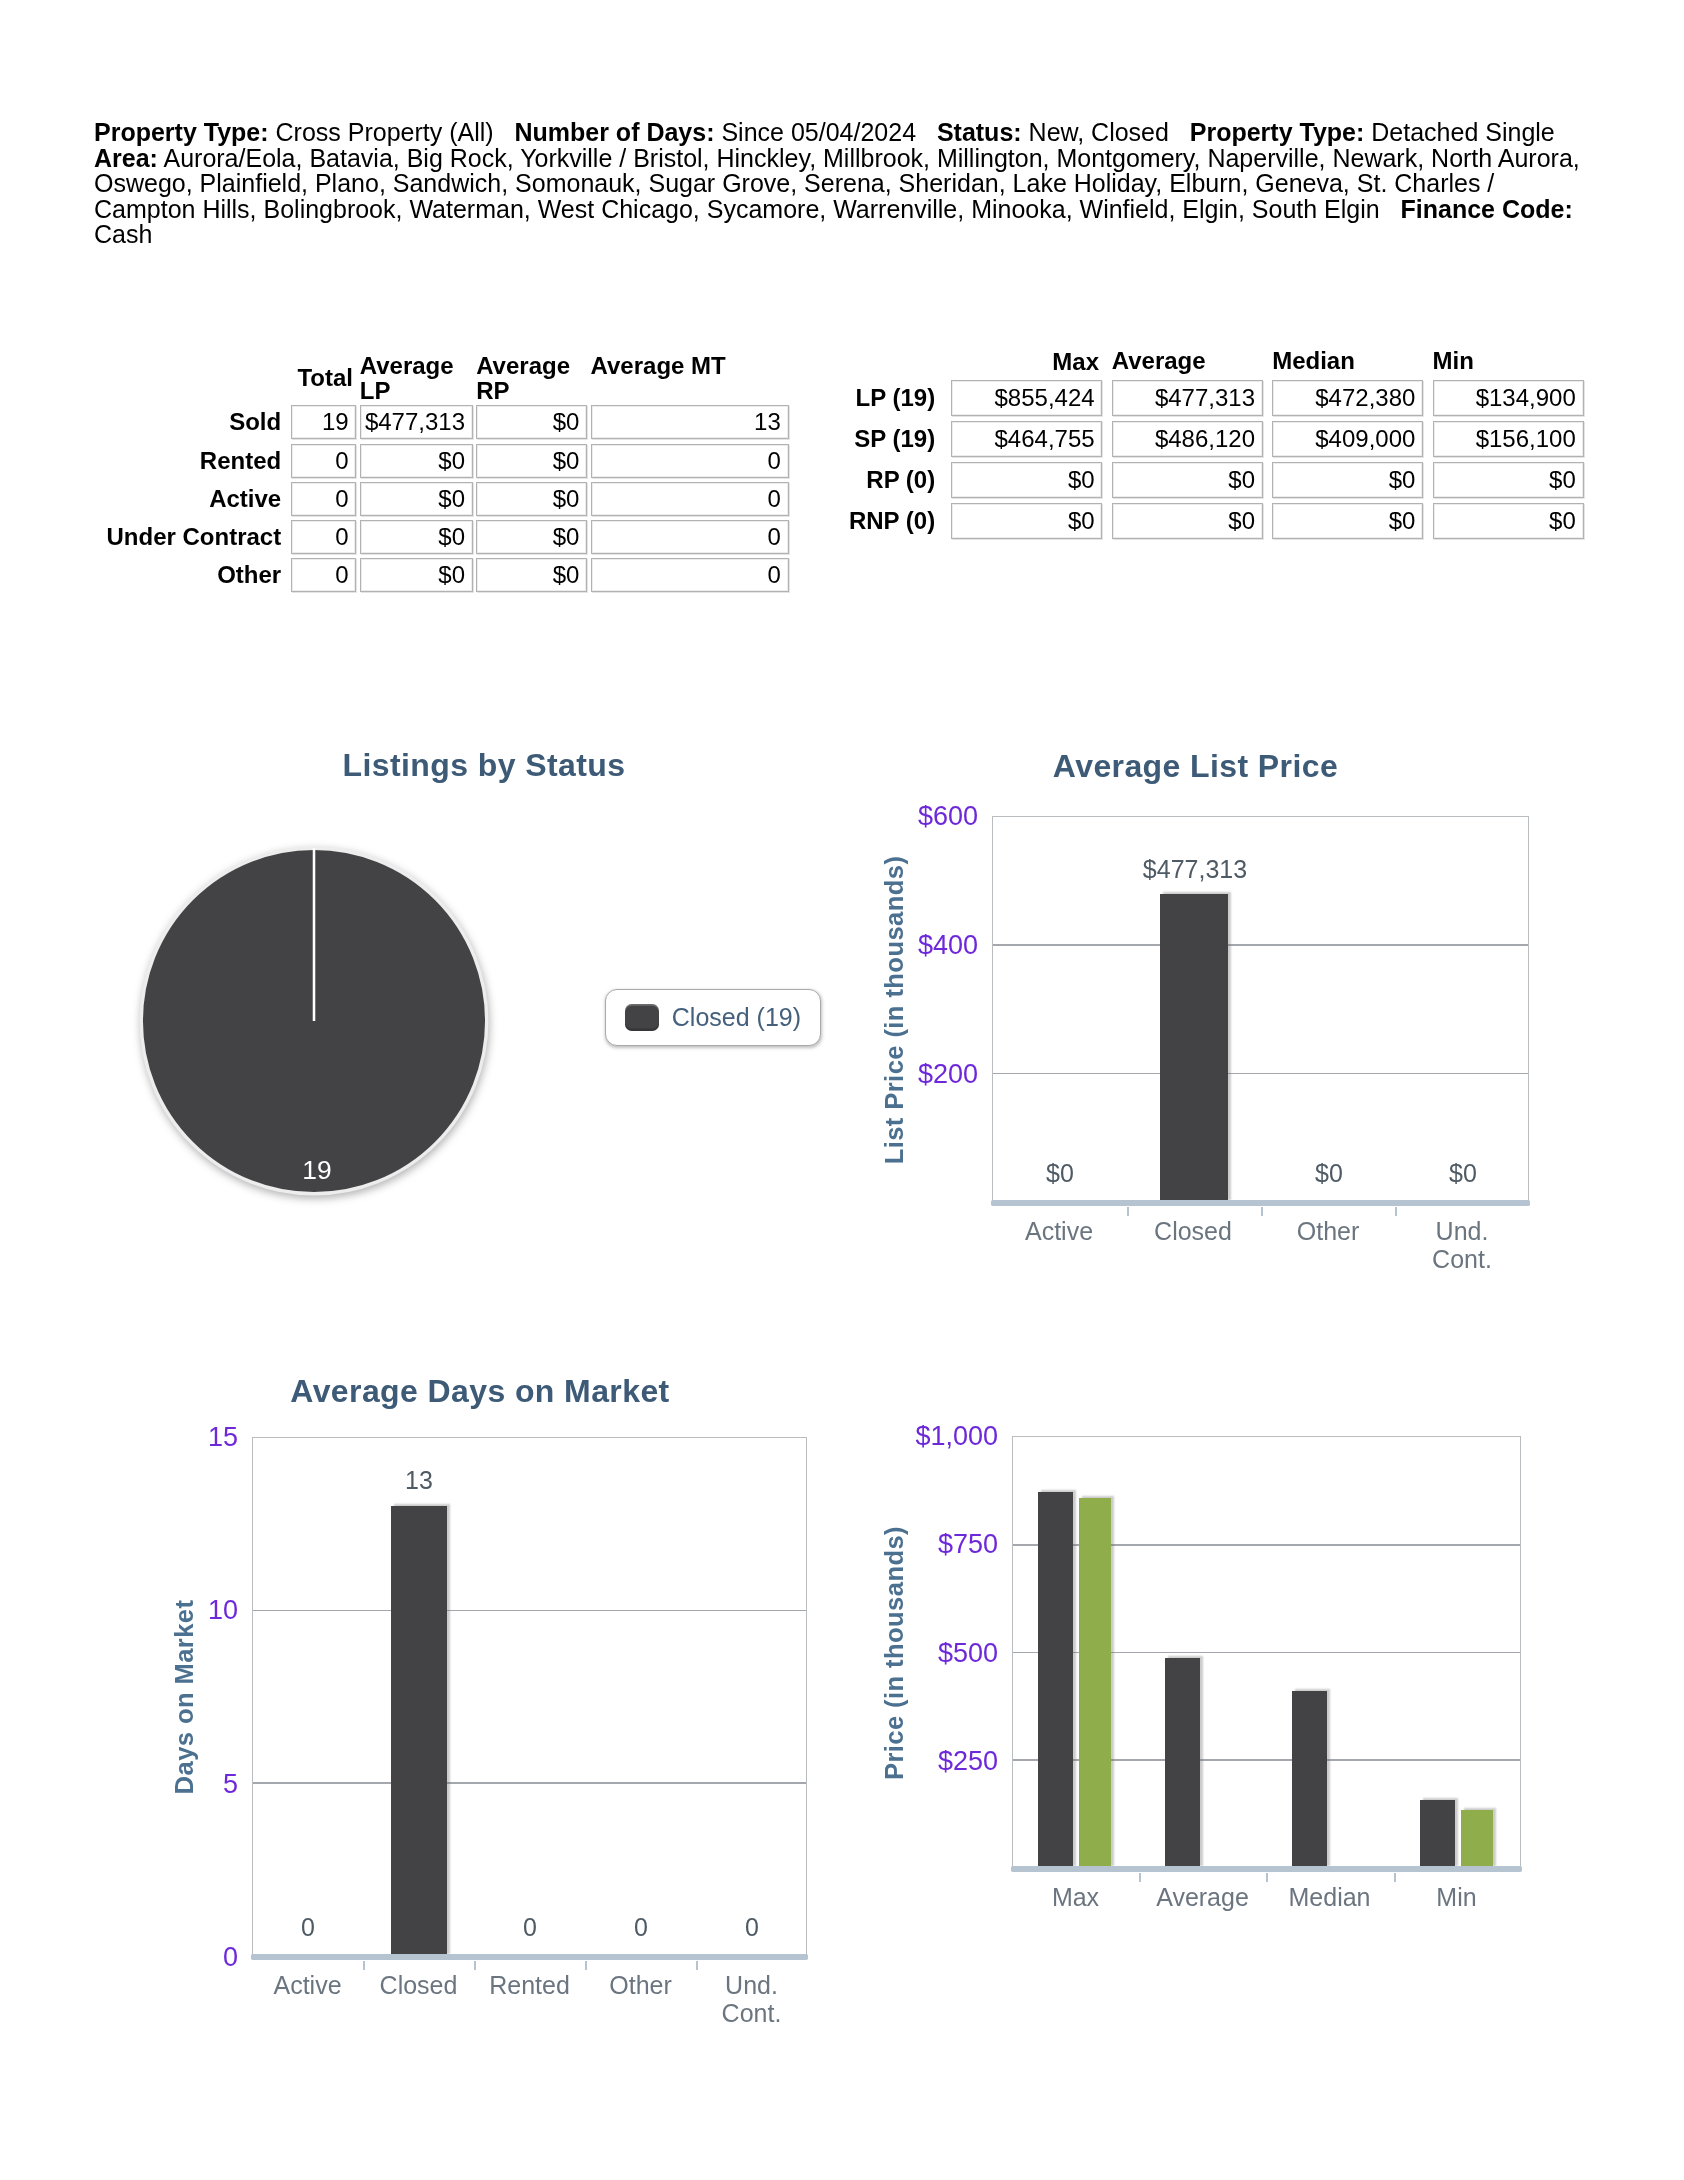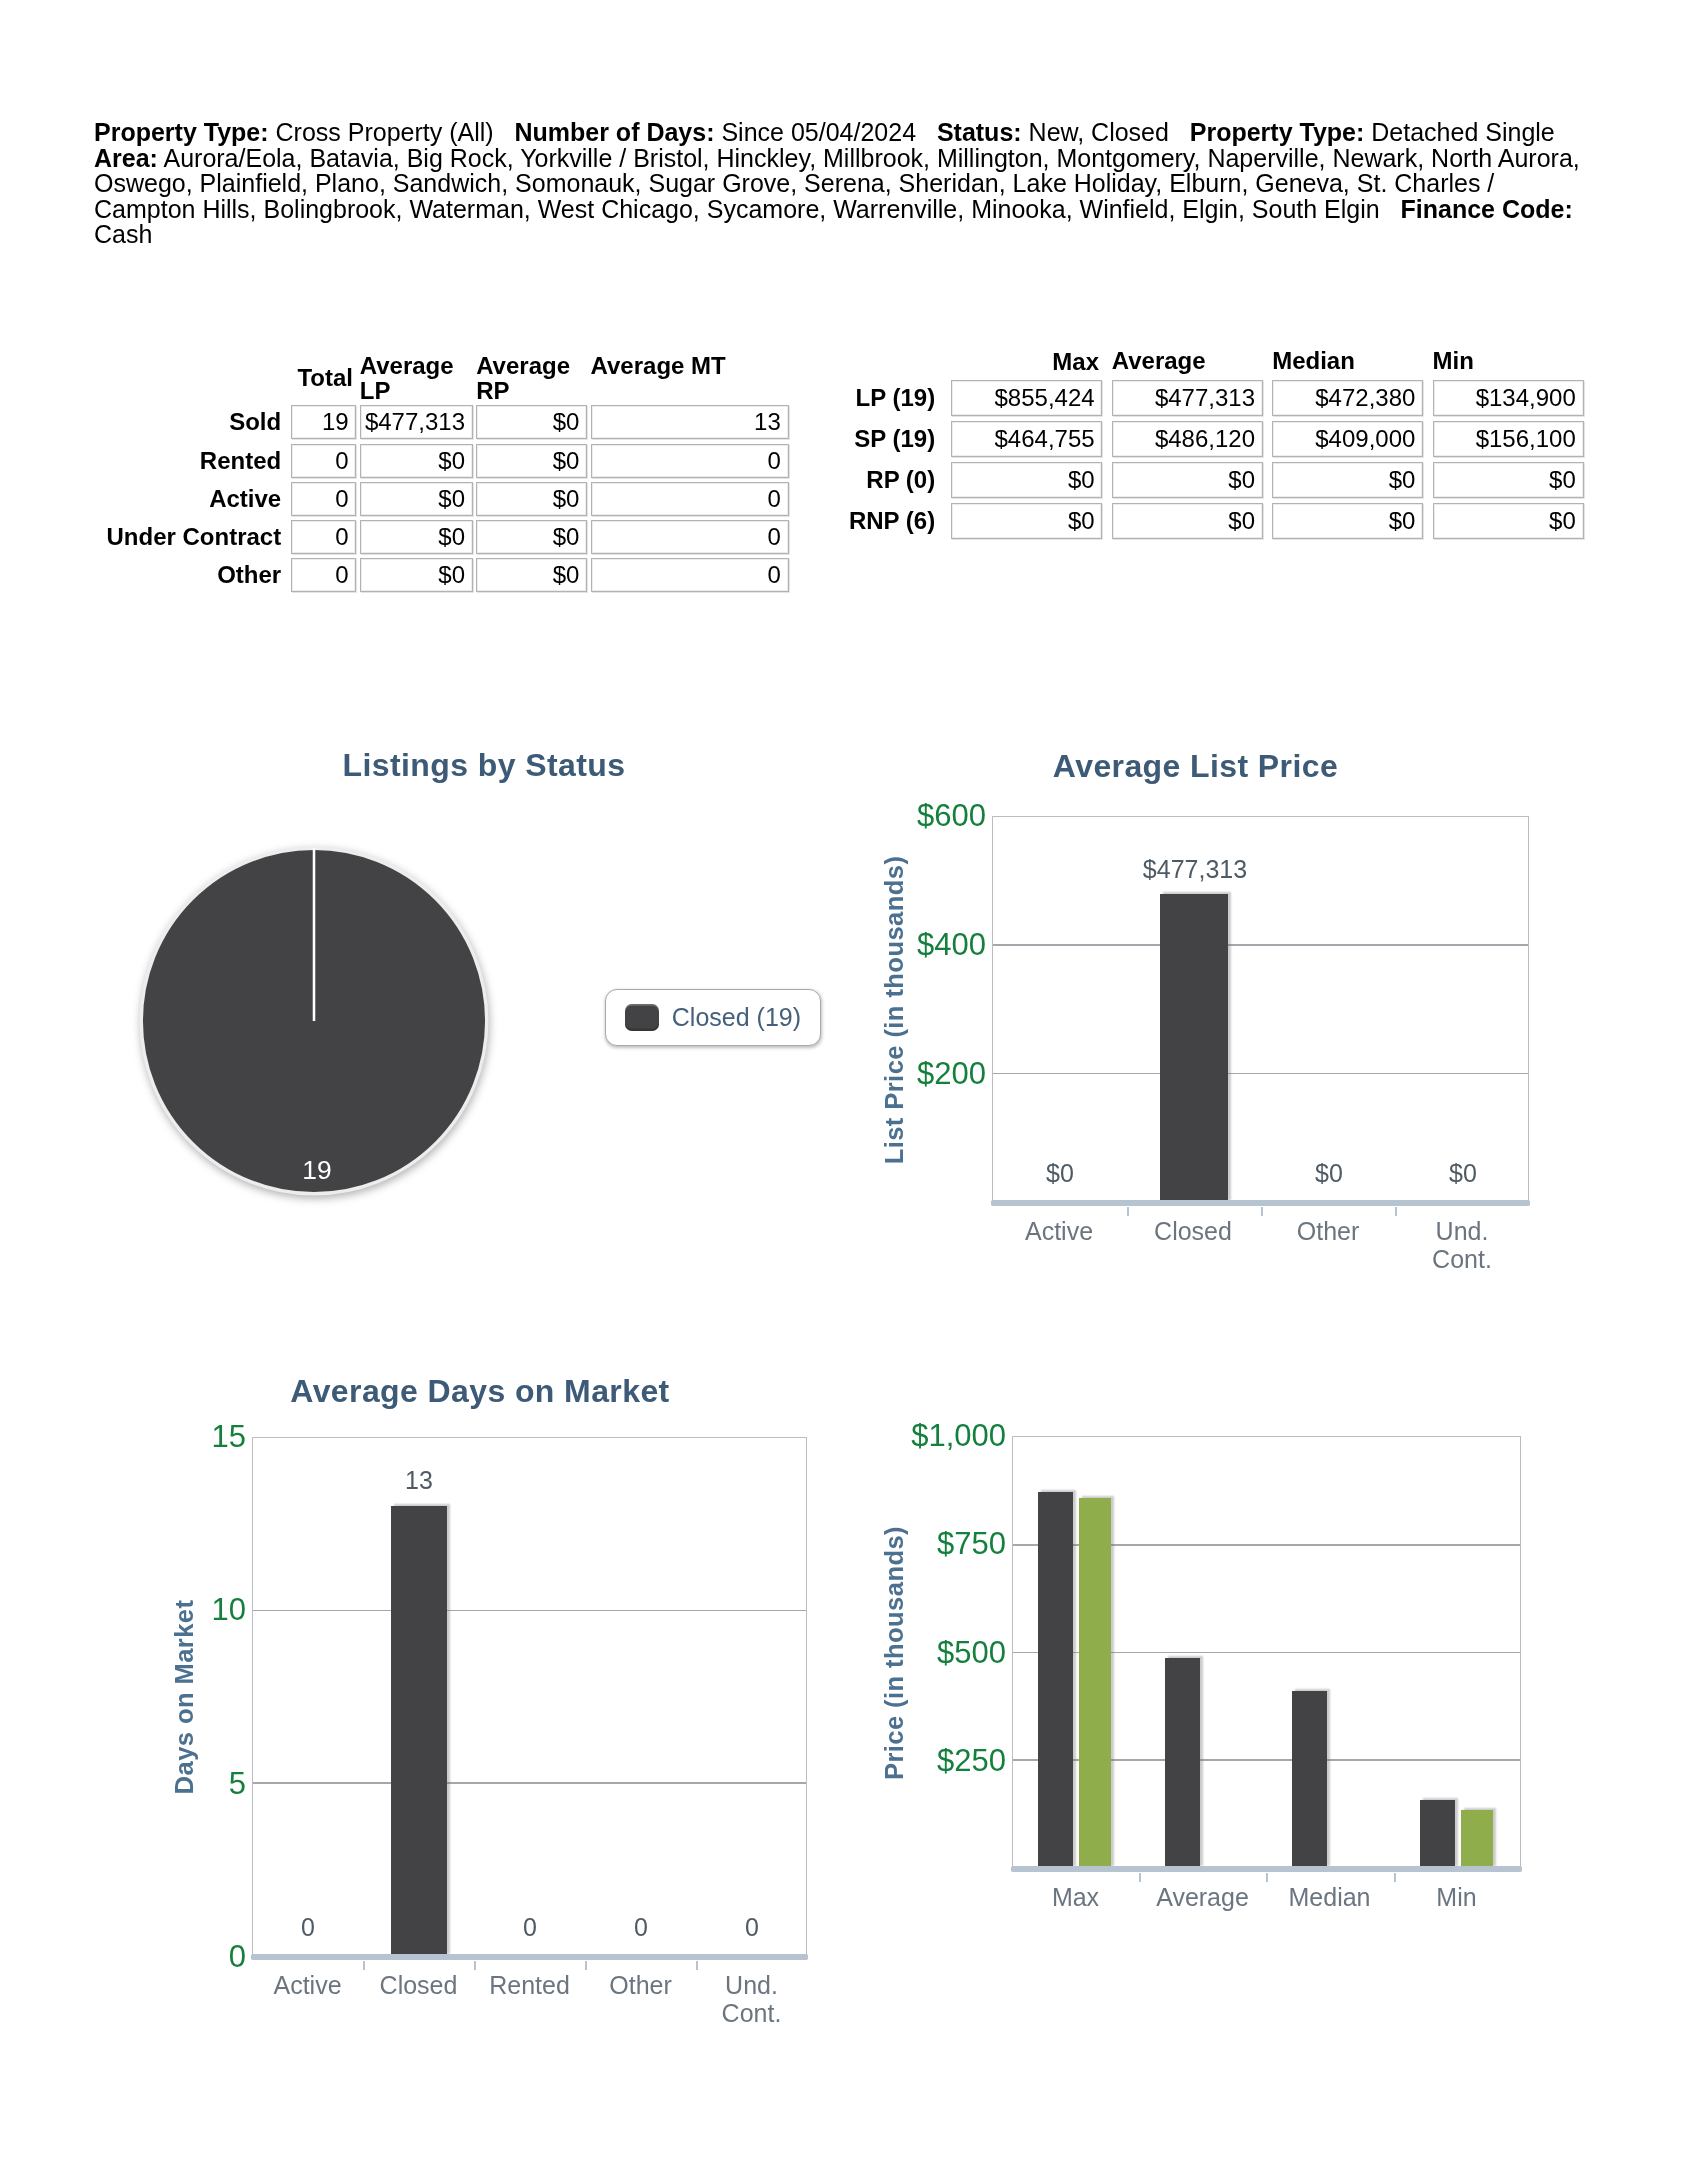--- a/index.html
+++ b/index.html
@@ -34,21 +34,21 @@
   .plot-wrap{position:absolute;}
   .plot{position:absolute;inset:0;border:1.7px solid #b9bdc0;background:#fff;}
   .gridline{position:absolute;left:0;right:0;height:1.7px;background:#a4a8ac;}
   .baseline{position:absolute;left:-1.7px;right:-1.7px;bottom:-4.3px;height:6px;background:#b6c4d1;
         border-radius:1.7px;z-index:6;}
   .bar{position:absolute;bottom:0;z-index:4;box-shadow:2.6px -1.7px 1.7px rgba(110,110,110,0.35);}
   .bar.s1{z-index:3;}
   .bar-label{position:absolute;transform:translateX(-50%);font-size:25px;color:#4e5a64;
         z-index:7;white-space:nowrap;}
   .yticks{position:absolute;right:100%;top:0;bottom:0;width:145px;}
-  .ytick{position:absolute;right:6px;transform:translateY(-50%);font-size:31px;color:#15803d;
+  .ytick{position:absolute;right:14px;transform:translateY(-50%);font-size:27px;color:#6d28d9;
         white-space:nowrap;}
   .xlabels{position:absolute;top:100%;left:0;right:0;height:111px;margin-top:13.6px;}
   .xlabel{position:absolute;top:0;text-align:center;font-size:25px;color:#6b7580;line-height:28px;}
   .xlabel span{display:inline-block;max-width:107px;}
   .xtick{position:absolute;bottom:-13.6px;width:1.7px;height:8.5px;background:#b6c4d1;}
   .ytitle{position:absolute;transform:translate(-50%,-50%) rotate(-90deg);font-size:25.6px;
         font-weight:700;color:#4c7090;white-space:nowrap;letter-spacing:0.4px;}
 
   .legend{position:absolute;display:flex;align-items:center;background:#fff;
         border:1.7px solid #a9a9a9;border-radius:12px;box-shadow:0.9px 1.7px 3.4px rgba(0,0,0,0.25);}
@@ -140,21 +140,21 @@
       <div class="row-label">SP (19)</div>
       <div class="val">$464,755</div>
       <div class="val">$486,120</div>
       <div class="val">$409,000</div>
       <div class="val">$156,100</div>
       <div class="row-label">RP (0)</div>
       <div class="val">$0</div>
       <div class="val">$0</div>
       <div class="val">$0</div>
       <div class="val">$0</div>
-      <div class="row-label">RNP (6)</div>
+      <div class="row-label">RNP (0)</div>
       <div class="val">$0</div>
       <div class="val">$0</div>
       <div class="val">$0</div>
       <div class="val">$0</div>
     </div>
 
   <section id="chart-pie" class="chart">
     <h2 class="title">Listings by Status</h2>
     <svg id="pie-svg" width="354" height="354" viewBox="0 0 416 416">
       <ellipse id="pie-ellipse" cx="208" cy="208" rx="203" ry="203" fill="#434345" stroke="#ededed" stroke-width="4"></ellipse>

